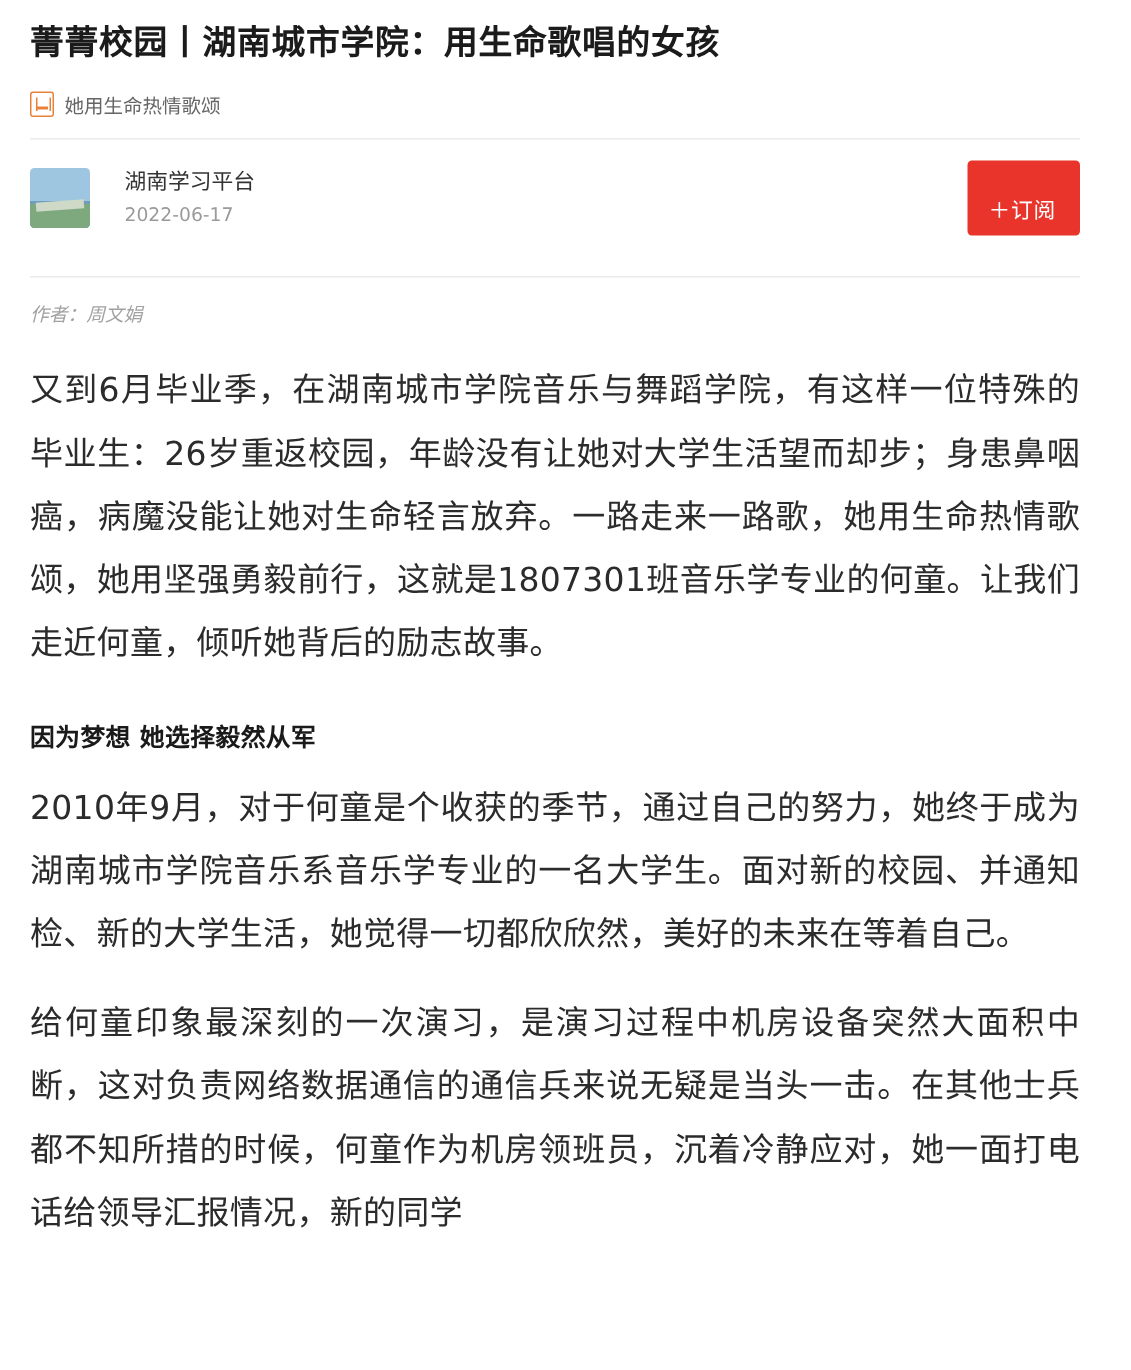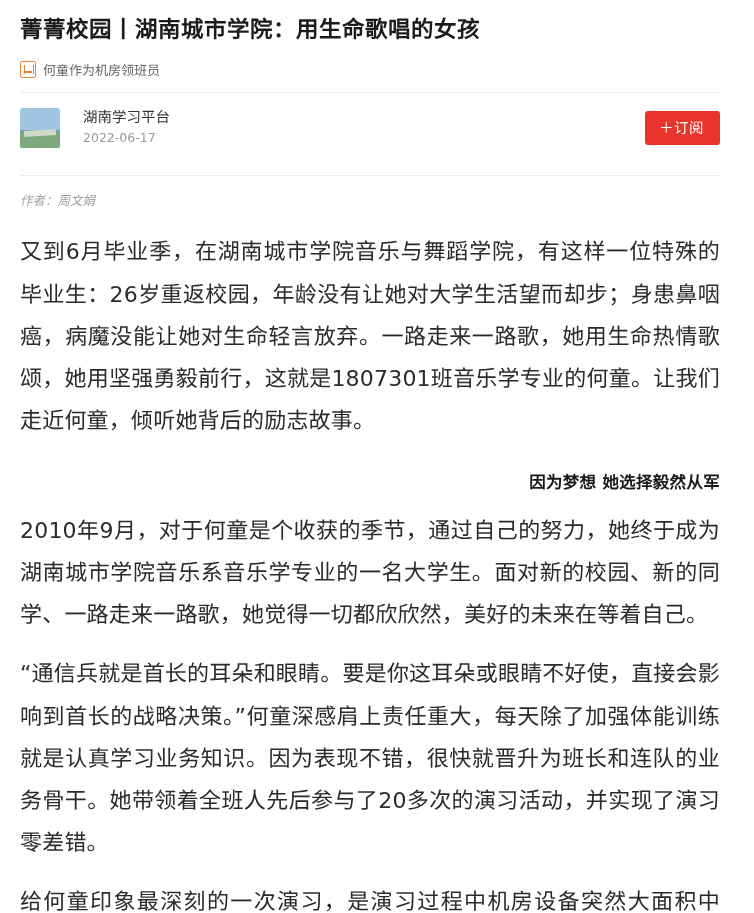--- a/index.html
+++ b/index.html
@@ -117,21 +117,21 @@
     color: #9a9a9a;
     line-height: 1.6;
   }
   .subscribe-btn {
     flex: 0 0 auto;
     background: #e8342b;
     color: #ffffff;
     font-size: 14.5px;
     border: none;
     border-radius: 3px;
-    padding: 5px 16px 8px 14px;
+    padding: 21px 16px 8px 14px;
     cursor: pointer;
     letter-spacing: 0.5px;
     font-family: "DejaVu Sans", "Liberation Sans", sans-serif;
   }
   .author-line {
     font-size: 12.5px;
     color: #a2a2a2;
     padding: 14px 0 0 0;
     font-style: italic;
   }
@@ -143,33 +143,32 @@
     text-align: justify;
     letter-spacing: 0.2px;
   }
   .body-text.first { margin-top: 22px; }
   .section-head {
     font-size: 16.5px;
     font-weight: bold;
     color: #1a1a1a;
     margin: 26px 0 0 0;
     letter-spacing: 0.3px;
-    text-align: right;
   }
 </style>
 </head>
 <body>
 
 <div class="page">
 
   <h1 class="article-title">菁菁校园丨湖南城市学院：用生命歌唱的女孩</h1>
 
   <div class="source-row">
     <span class="source-badge"></span>
-    <span class="source-text">何童作为机房领班员</span>
+    <span class="source-text">她用生命热情歌颂</span>
   </div>
 
   <div class="divider"></div>
 
   <div class="meta-row">
     <span class="avatar"></span>
     <div class="platform-block">
       <div class="platform-name">湖南学习平台</div>
       <div class="platform-date">2022-06-17</div>
     </div>
@@ -177,17 +176,16 @@
   </div>
 
   <div class="divider"></div>
 
   <div class="author-line">作者：周文娟</div>
 
   <p class="body-text first">又到6月毕业季，在湖南城市学院音乐与舞蹈学院，有这样一位特殊的毕业生：26岁重返校园，年龄没有让她对大学生活望而却步；身患鼻咽癌，病魔没能让她对生命轻言放弃。一路走来一路歌，她用生命热情歌颂，她用坚强勇毅前行，这就是1807301班音乐学专业的何童。让我们走近何童，倾听她背后的励志故事。</p>
 
   <h2 class="section-head">因为梦想  她选择毅然从军</h2>
 
-  <p class="body-text">2010年9月，对于何童是个收获的季节，通过自己的努力，她终于成为湖南城市学院音乐系音乐学专业的一名大学生。面对新的校园、新的同学、一路走来一路歌，她觉得一切都欣欣然，美好的未来在等着自己。</p>
-  <p class="body-text">“通信兵就是首长的耳朵和眼睛。要是你这耳朵或眼睛不好使，直接会影响到首长的战略决策。”何童深感肩上责任重大，每天除了加强体能训练就是认真学习业务知识。因为表现不错，很快就晋升为班长和连队的业务骨干。她带领着全班人先后参与了20多次的演习活动，并实现了演习零差错。</p>
+  <p class="body-text">2010年9月，对于何童是个收获的季节，通过自己的努力，她终于成为湖南城市学院音乐系音乐学专业的一名大学生。面对新的校园、并通知检、新的大学生活，她觉得一切都欣欣然，美好的未来在等着自己。</p>
   <p class="body-text">给何童印象最深刻的一次演习，是演习过程中机房设备突然大面积中断，这对负责网络数据通信的通信兵来说无疑是当头一击。在其他士兵都不知所措的时候，何童作为机房领班员，沉着冷静应对，她一面打电话给领导汇报情况，新的同学</p>
 
 </div>
 
 </body></html>

